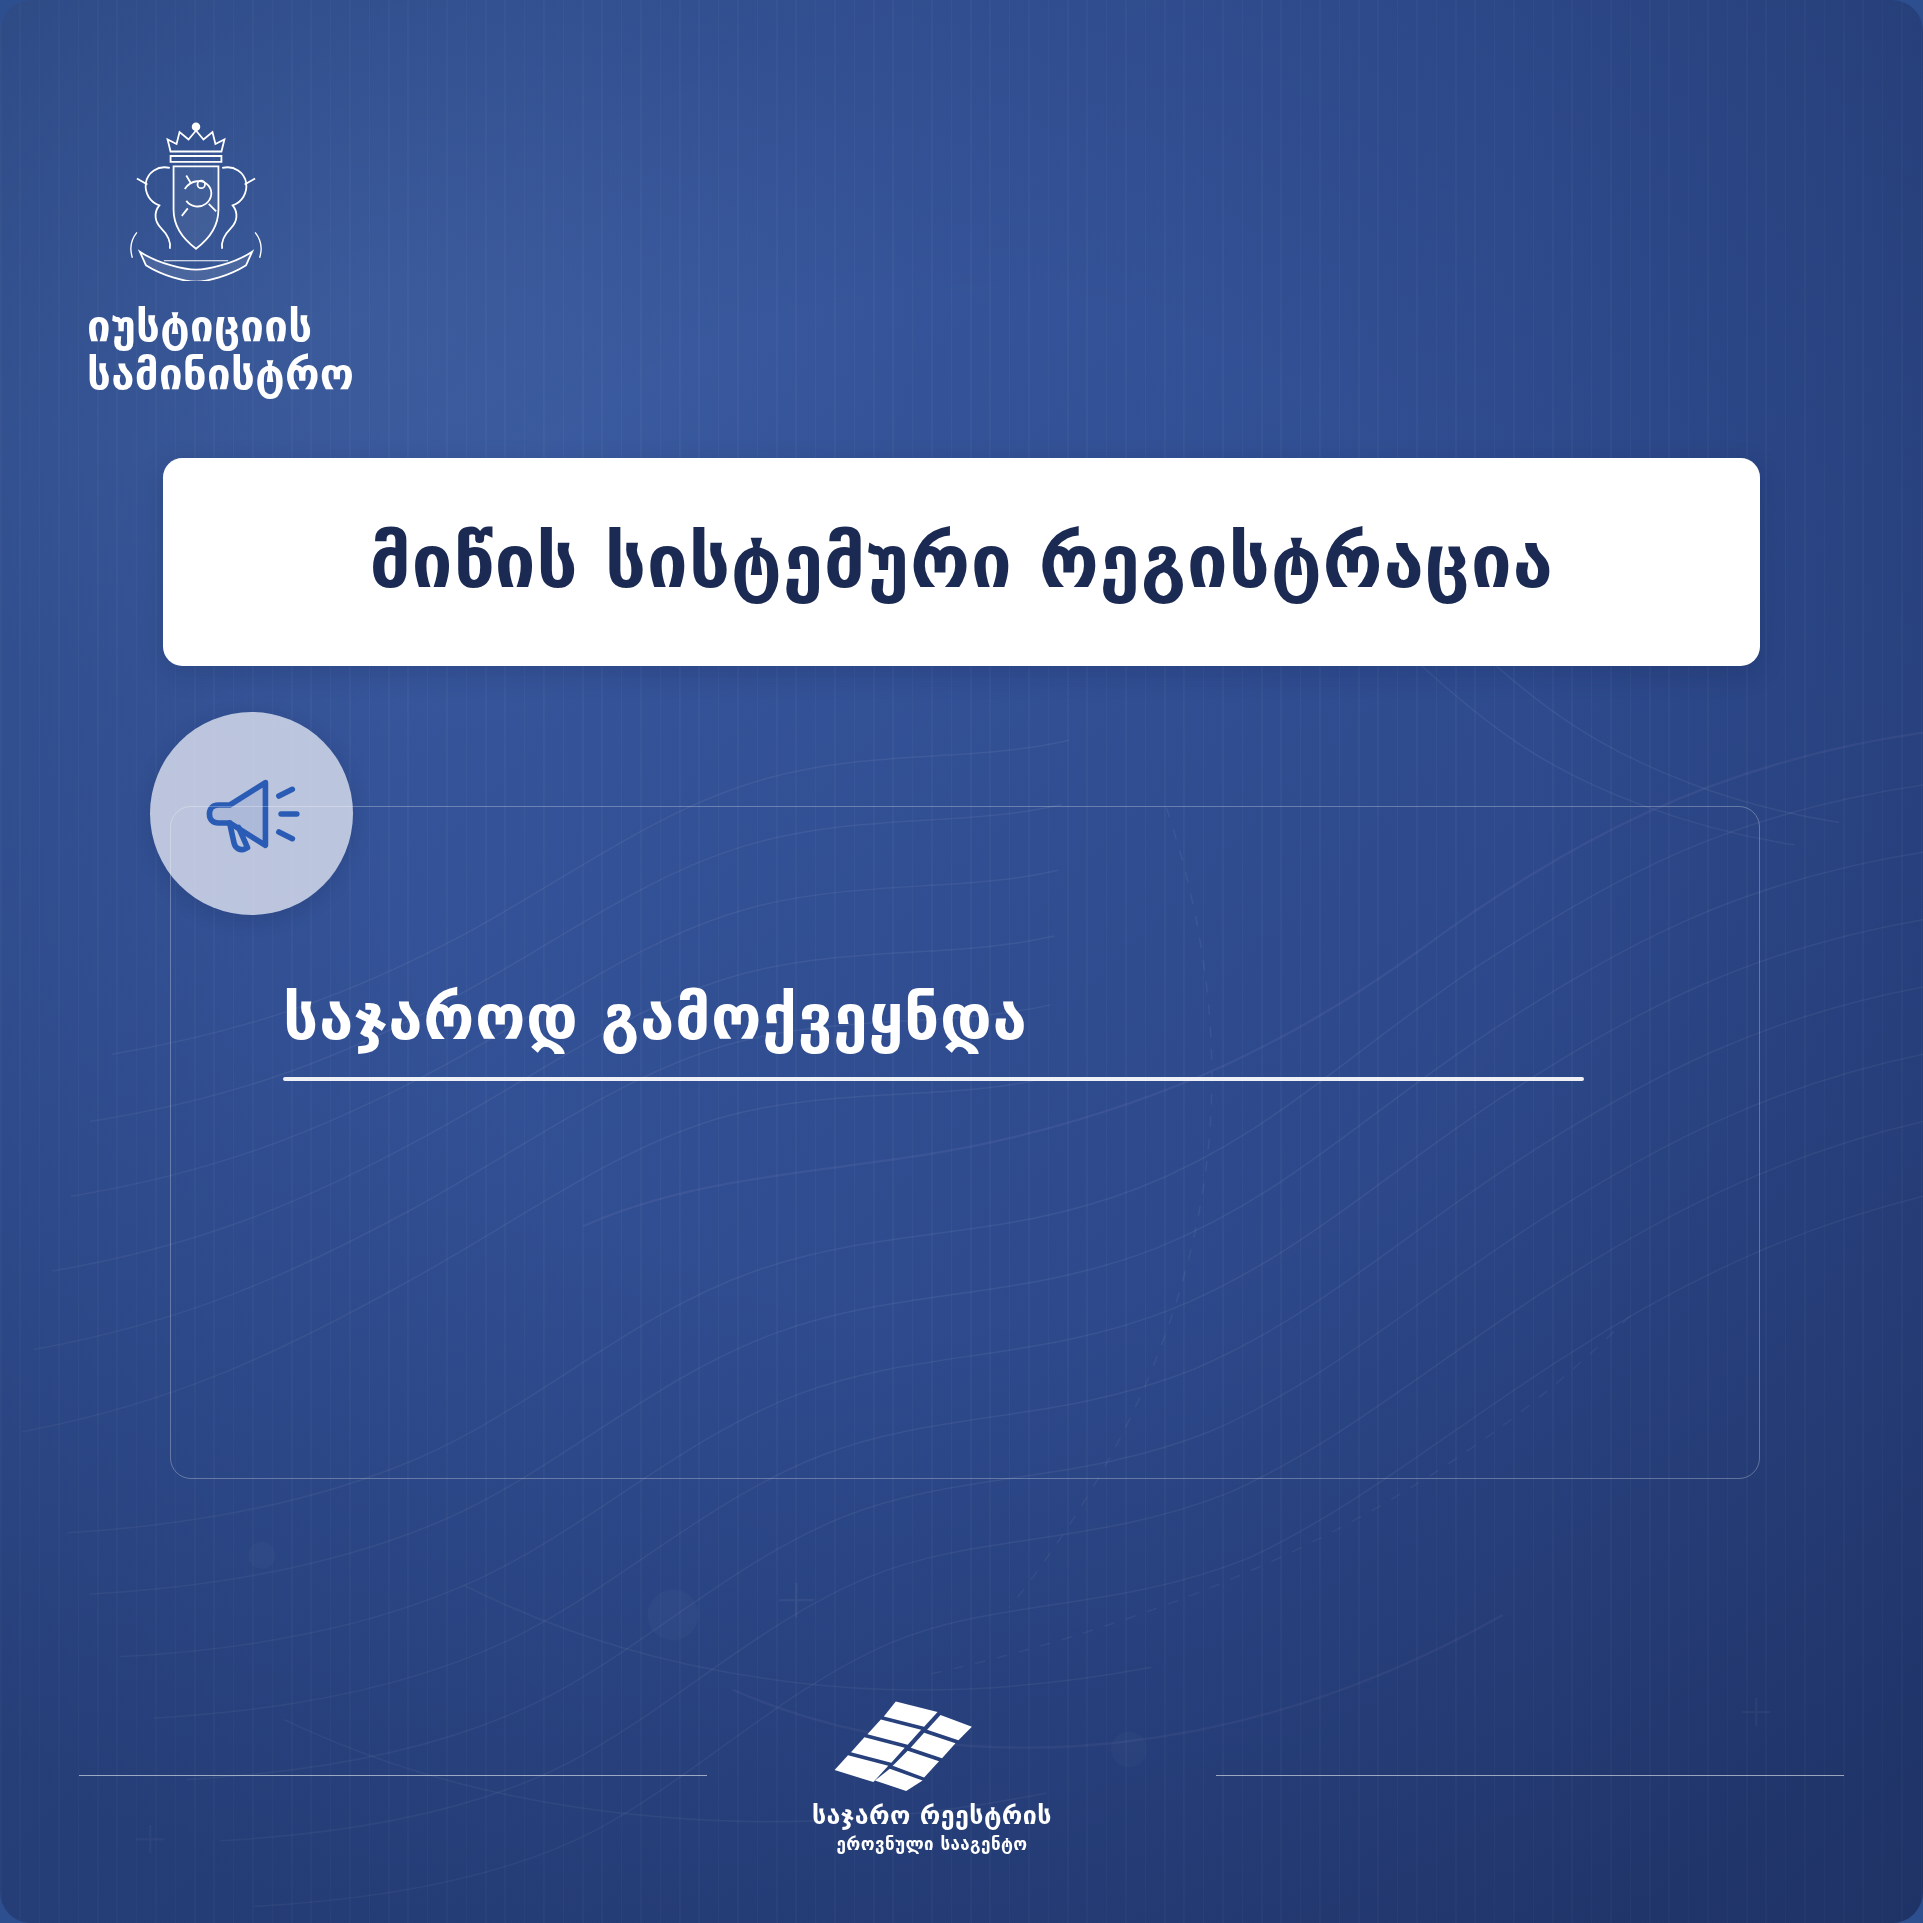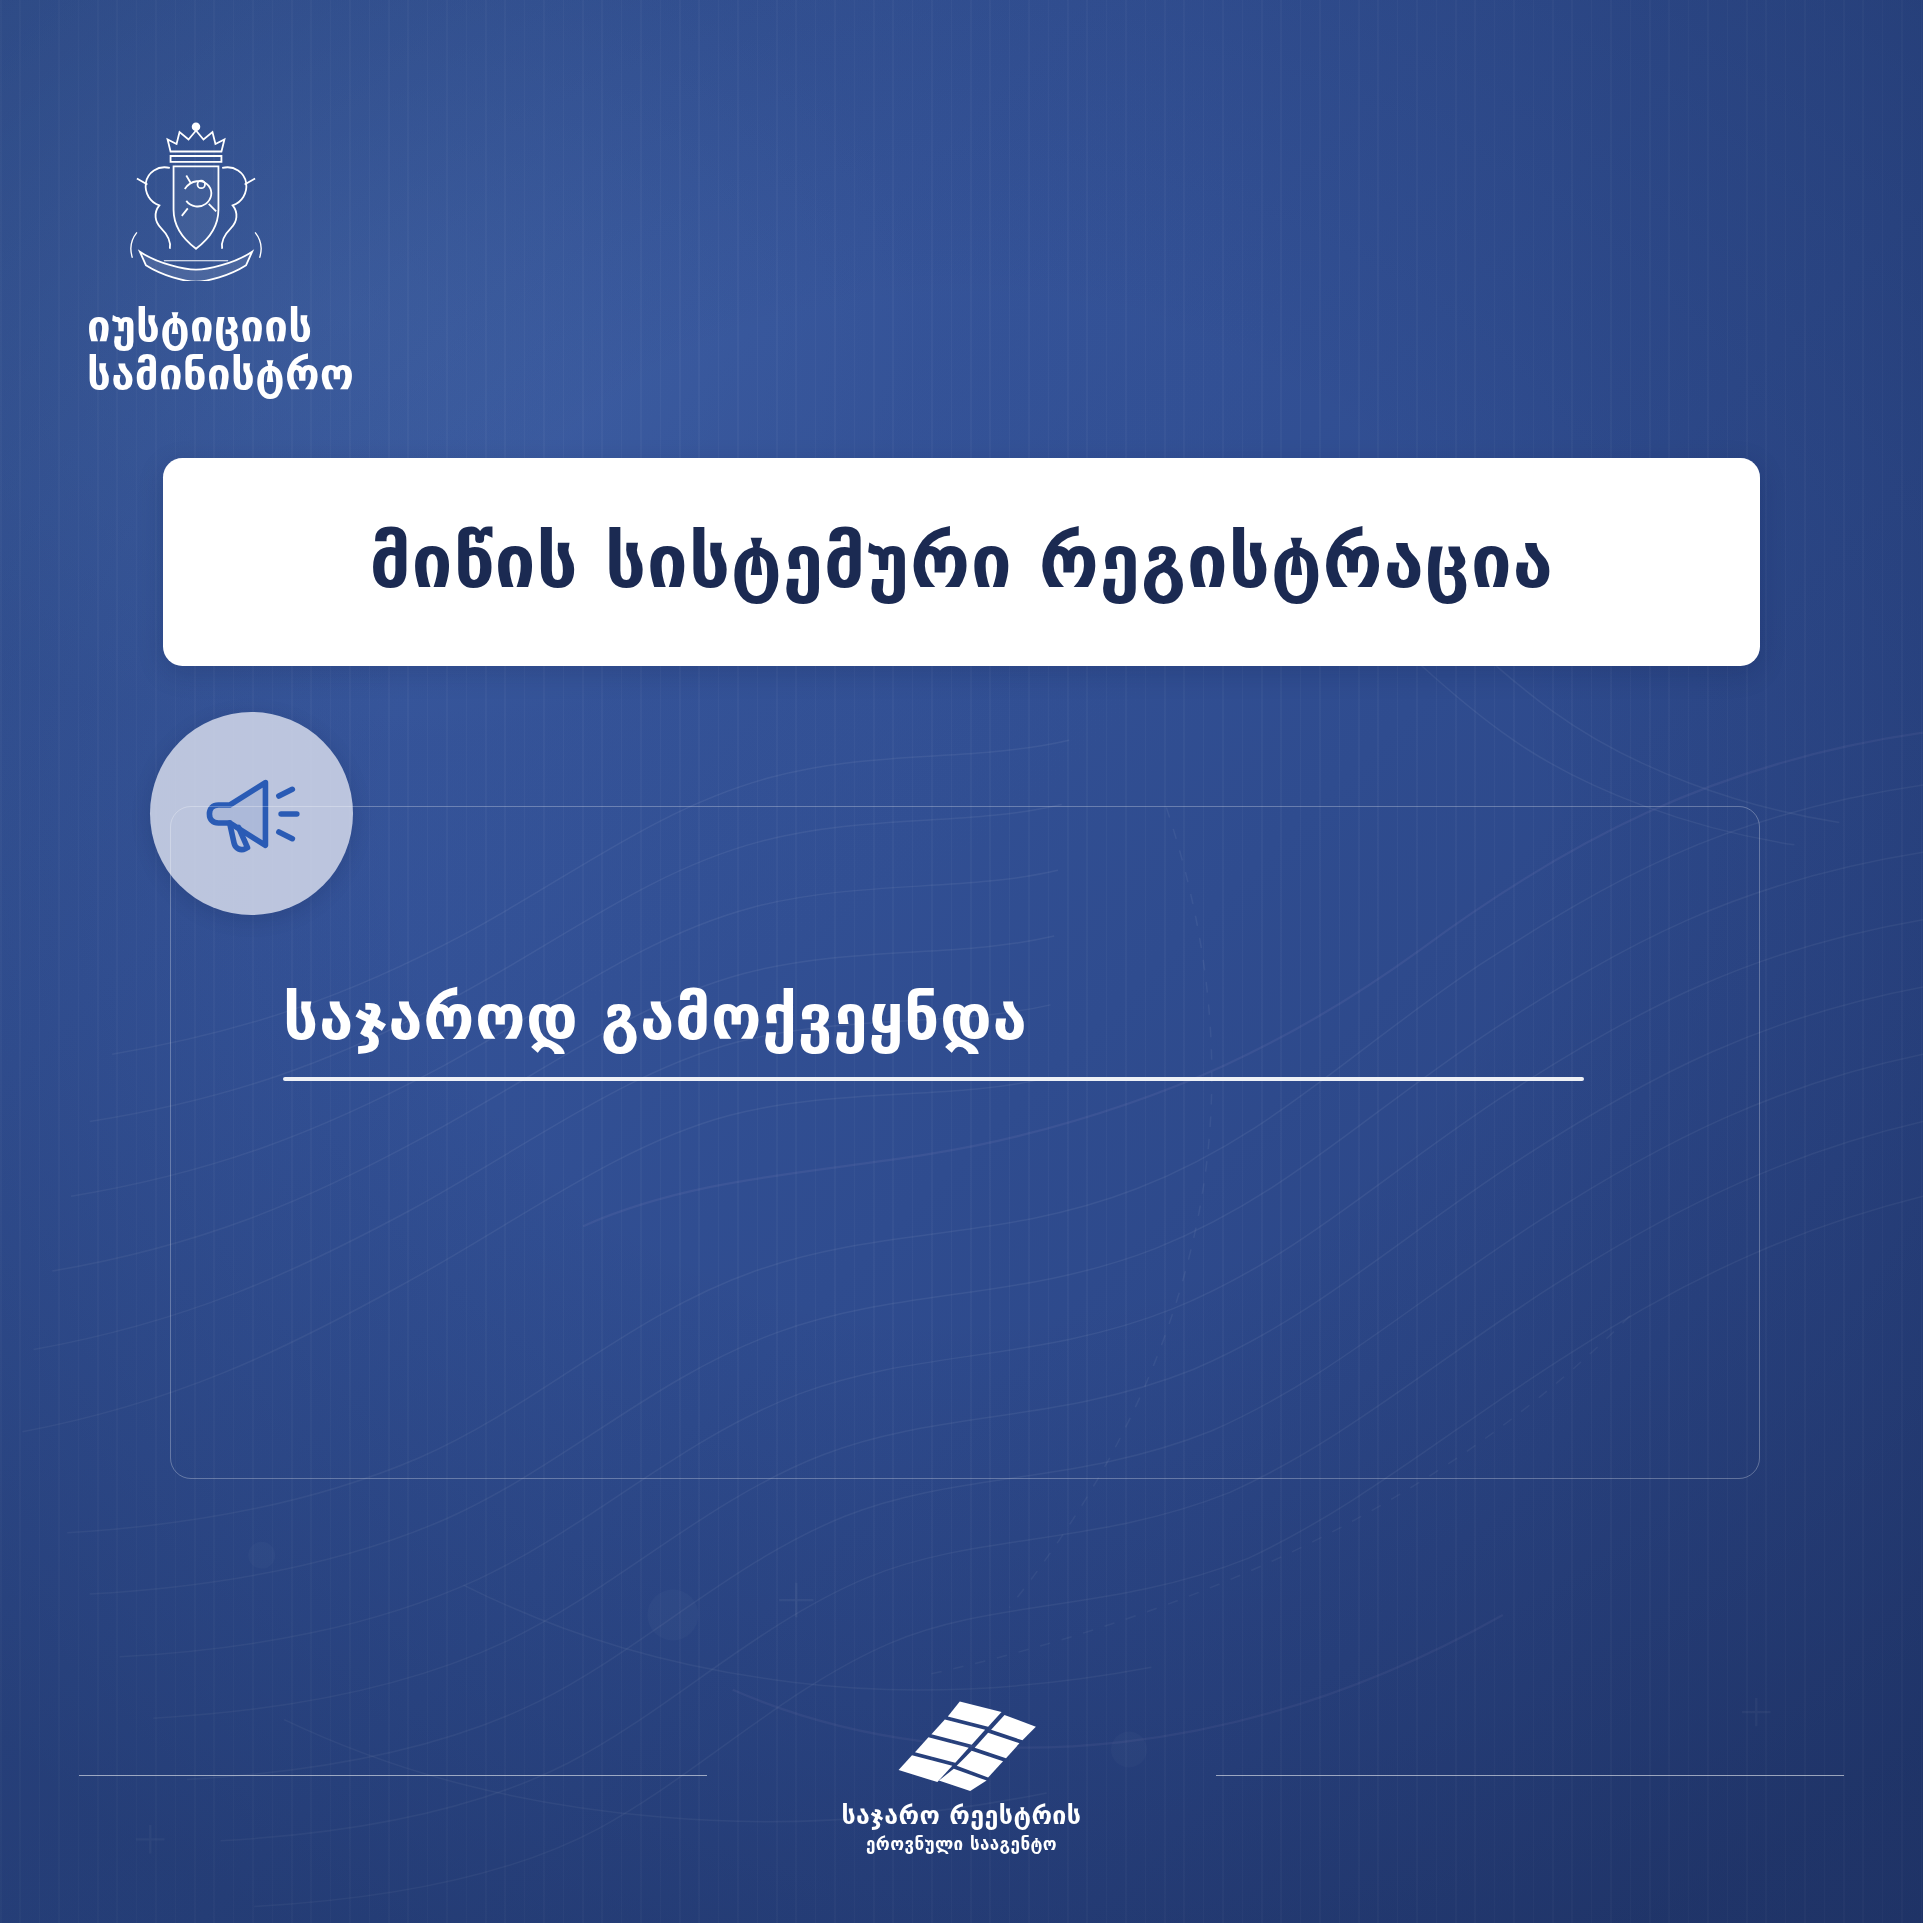--- a/index.html
+++ b/index.html
@@ -17,20 +17,21 @@
 
   
   .poster {
     position: relative;
     width: 1923px;
     height: 1923px;
     background:
       radial-gradient(ellipse 1271px 972px at 18% 16%, rgba(70,104,170,0.55) 0%, rgba(54,84,150,0.20) 45%, rgba(40,66,125,0.0) 75%),
       linear-gradient(135deg, #3b5ea3 0%, #35549a 28%, #2f4c8f 55%, #2b4585 78%, #273e79 100%);
     overflow: hidden;
+    border-radius: 31px;
   }
 
   
   .stripes {
     position: absolute;
     inset: 0;
     background-image: repeating-linear-gradient(90deg,
         rgba(255,255,255,0.030) 0px,
         rgba(255,255,255,0.030) 1.5px,
         rgba(255,255,255,0.0) 1.5px,
@@ -164,21 +165,21 @@
   .footer-line {
     height: 1.5px;
     background: rgba(255,255,255,0.55);
     width: 628px;
   }
   .footer-line.left { margin-right: 105px; }
   .footer-line.right { margin-left: 105px; }
   .footer-logo {
     display: flex;
     flex-direction: column;
-    align-items: center;
+    align-items: flex-start;
     width: 299px;
   }
   .footer-logo svg { width: 172px; height: 97px; }
   .footer-logo .agency {
     margin-top: 7.5px;
     color: #ffffff;
     font-size: 25px;
     font-weight: 800;
     line-height: 1.18;
     text-align: center;

